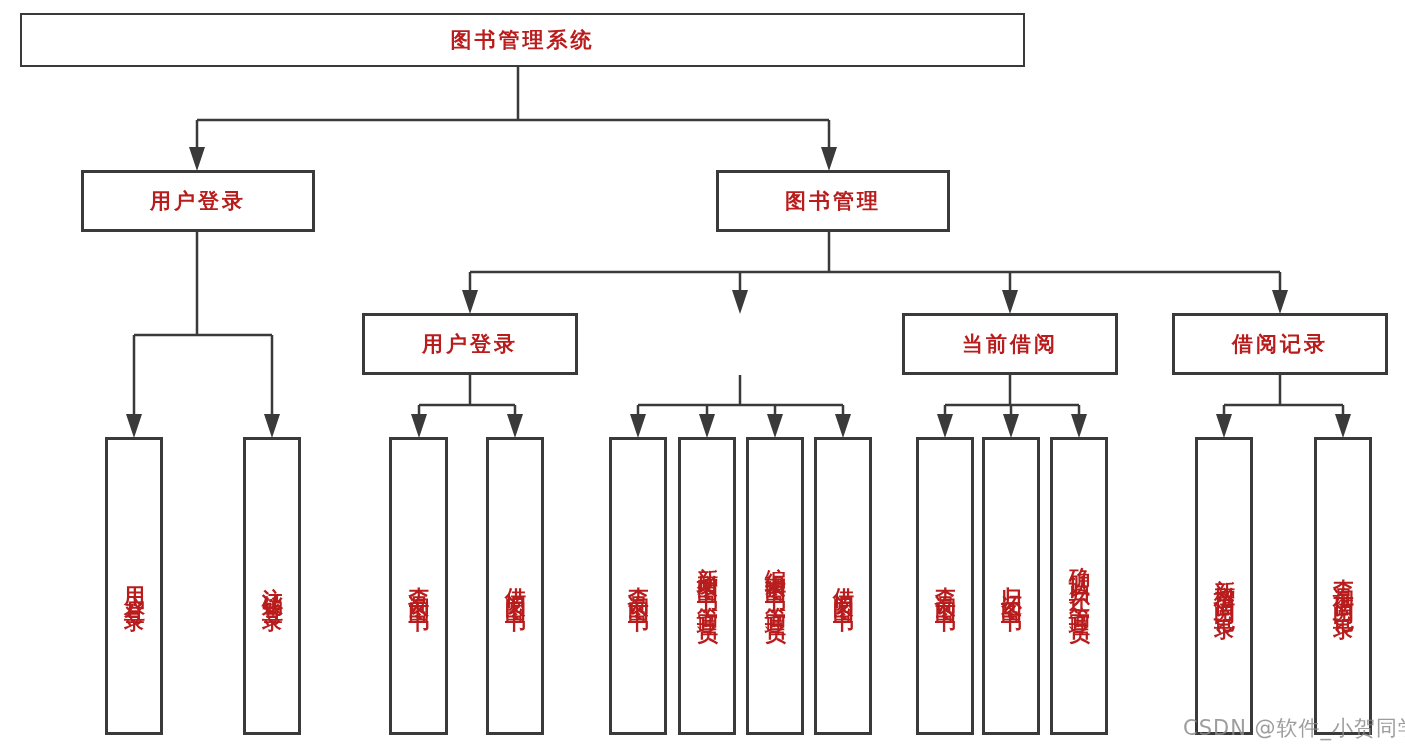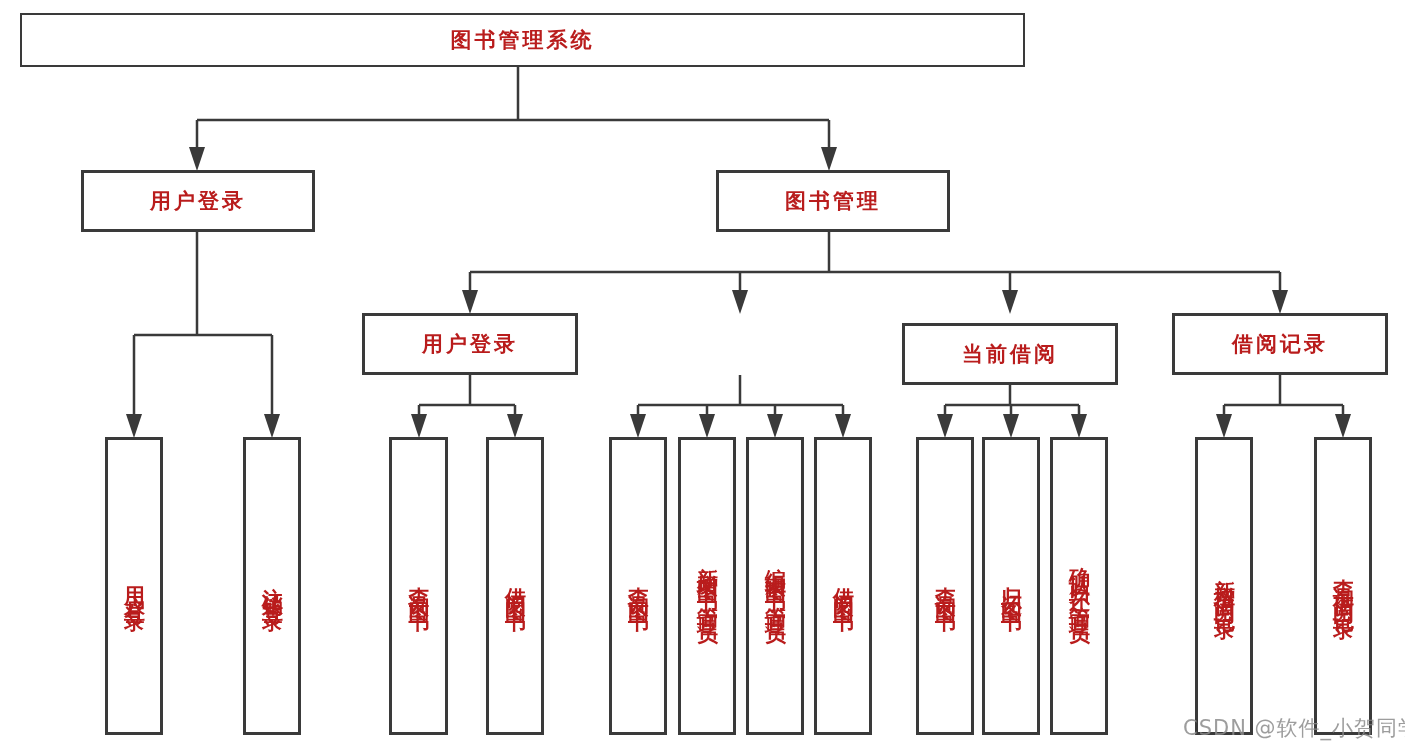--- a/index.html
+++ b/index.html
@@ -114,21 +114,21 @@
   <div class="node h" style="left:81px; top:170px; width:234px; height:62px;">
     <span>用户登录</span>
   </div>
   <div class="node h" style="left:716px; top:170px; width:234px; height:62px;">
     <span>图书管理</span>
   </div>
 
   <div class="node h" style="left:362px; top:313px; width:216px; height:62px;">
     <span>用户登录</span>
   </div>
-  <div class="node h" style="left:902px; top:313px; width:216px; height:62px;margin-top:10px;">
+  <div class="node h" style="left:902px; top:313px; width:216px; height:62px;">
     <span>当前借阅</span>
   </div>
   <div class="node h" style="left:1172px; top:313px; width:216px; height:62px;">
     <span>借阅记录</span>
   </div>
 
   <div class="node leaf" style="left:105px; top:437px; width:58px; height:298px;">
     <span class="vtext">用户登录</span>
   </div>
   <div class="node leaf" style="left:243px; top:437px; width:58px; height:298px;">

